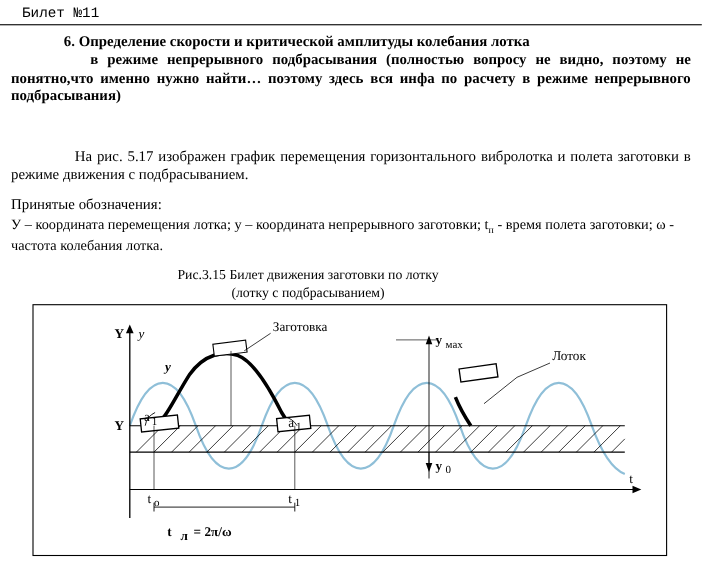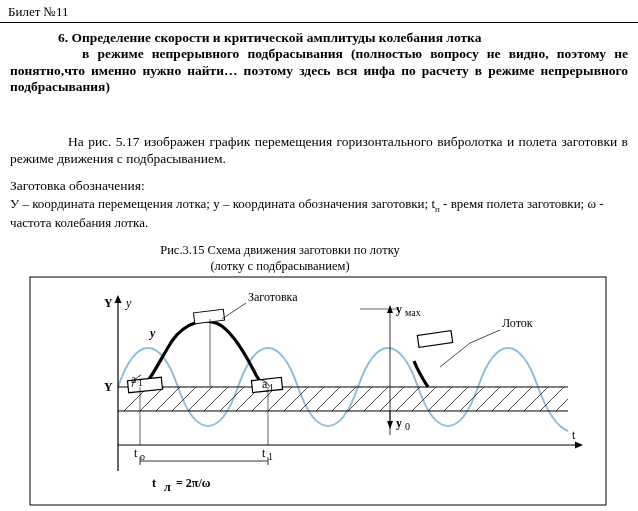--- a/index.html
+++ b/index.html
@@ -14,24 +14,24 @@
     color: #000000;
     overflow: hidden;
   }
   .page {
     position: relative;
     width: 638px;
     height: 511px;
   }
   .ticket-label {
     position: absolute;
-    left: 8px;
+    left: 20px;
     top: 4px;
     font-size: 13px;
-    font-family: Liberation Serif, serif;
+    font-family: Liberation Mono, monospace;
   }
   .rule {
     position: absolute;
     left: 0;
     top: 22px;
     width: 638px;
     height: 1px;
     background: #000000;
   }
   .heading {
@@ -117,27 +117,27 @@
 
   <div class="ticket-label">Билет №11</div>
   <div class="rule"></div>
 
   <div class="heading">
     <span class="h-line1">6. Определение скорости и критической амплитуды колебания лотка</span>
     <span class="h-line2">в режиме непрерывного подбрасывания (полностью вопросу не видно, поэтому не понятно,что именно нужно найти… поэтому здесь вся инфа по расчету в режиме непрерывного подбрасывания)</span>
   </div>
 
   <div class="para1">На рис. 5.17 изображен график перемещения горизонтального вибролотка и полета заготовки в режиме движения с подбрасыванием.</div>
-  <div class="para2">Заготовка обозначения:</div>
+  <div class="para2">Принятые обозначения:</div>
   <div class="para3">
-    <span>У – координата перемещения лотка; у – координата обозначения заготовки; t</span><sub>п</sub><span>  - время полета заготовки; ω - частота колебания лотка.</span>
+    <span>У – координата перемещения лотка; у – координата непрерывного заготовки; t</span><sub>п</sub><span>  - время полета заготовки; ω - частота колебания лотка.</span>
   </div>
 
   <div class="fig-caption">
-    <div>Рис.3.15 Схема движения заготовки по лотку</div>
+    <div>Рис.3.15 Билет движения заготовки по лотку</div>
     <div>(лотку с подбрасыванием)</div>
   </div>
 
   <div class="figure">
     <svg width="638" height="236" viewBox="0 0 638 236" xmlns="http://www.w3.org/2000/svg">
 
       <rect x="30" y="2" width="576" height="228" fill="none" stroke="#000" stroke-width="1"></rect>
 
       <path d="M118,112 C136,60 160,60 178,112 C196,164 220,164 238,112 C256,60 280,60 298,112 C316,164 340,164 358,112 C376,60 400,60 418,112 C436,164 460,164 478,112 C496,60 520,60 538,112 C548,140 558,152 568,156" fill="none" stroke="#8fbfd8" stroke-width="2"></path>
 

